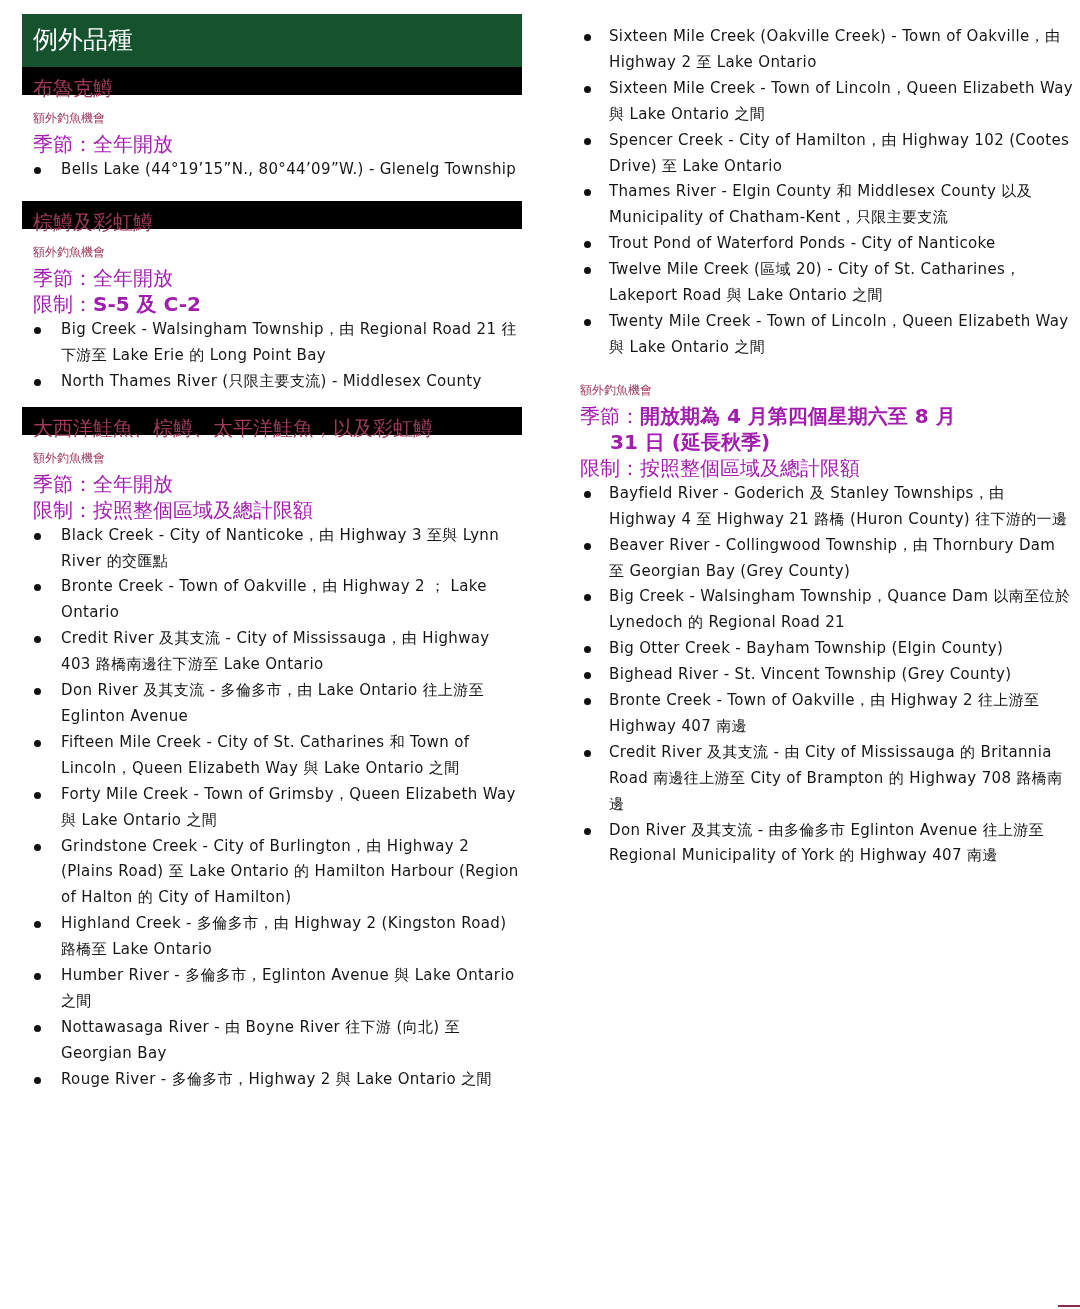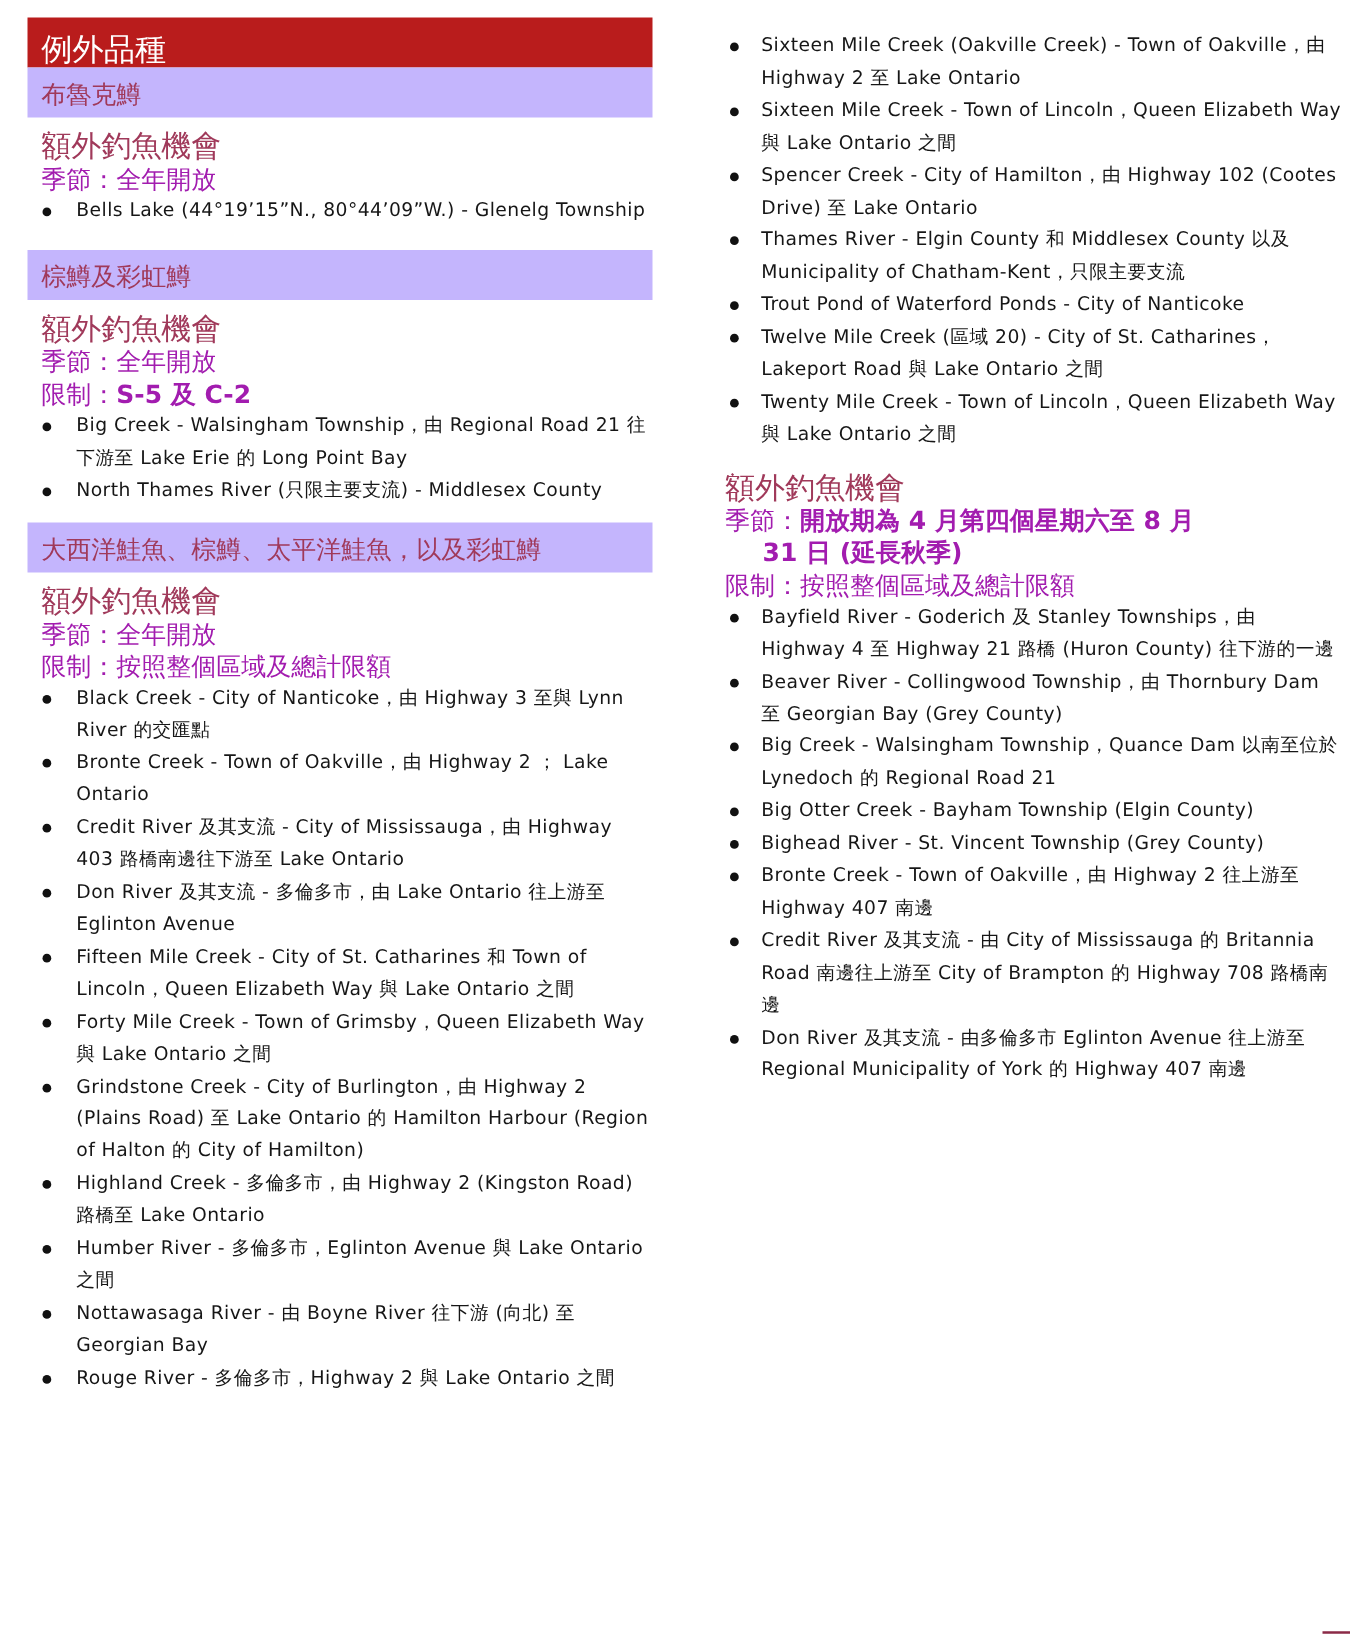--- a/index.html
+++ b/index.html
@@ -6,29 +6,29 @@
   body {
     width: 1080px; height: 1309px; overflow: hidden; position: relative;
     font-family: "DejaVu Sans", "Liberation Sans", sans-serif;
     color: #111111;
   }
   .col { position: absolute; top: 0; }
   .col-left { left: 22px; width: 500px; }
   .col-right { left: 580px; width: 495px; }
 
   .main-heading {
-    margin-top: 14px; height: 40px; background: #b91c1c; color: #ffffff;
+    margin-top: 14px; height: 53px; background: #14532d; color: #ffffff;
     font-size: 25px; line-height: 52px; padding-left: 11px; box-sizing: border-box;
   }
   .species-bar {
-    background: #c4b5fd; color: #a0395a; font-size: 20px;
-    height: 40px; line-height: 42px; padding-left: 11px; box-sizing: border-box;
+    background: #000000; color: #a0395a; font-size: 20px;
+    height: 28px; line-height: 42px; padding-left: 11px; box-sizing: border-box;
   }
   .opportunity-title {
-    color: #a0395a; font-size: 24px; line-height: 26px; margin-top: 10px; padding-left: 11px;
+    color: #a0395a; font-size: 12px; line-height: 26px; margin-top: 10px; padding-left: 11px;
   }
   .line { font-size: 20px; line-height: 26px; padding-left: 11px; color: #a21caf; }
   .line b { font-weight: bold; }
   .indent { padding-left: 47px; }
   ul.locs { list-style: none; margin: 0; padding: 0; }
   ul.locs li {
     position: relative; padding-left: 39px; font-size: 15px; line-height: 25.9px;
     color: #161616; letter-spacing: 0.35px;
   }
   .col-left ul.locs li { padding-left: 39px; margin-left: 0; }

